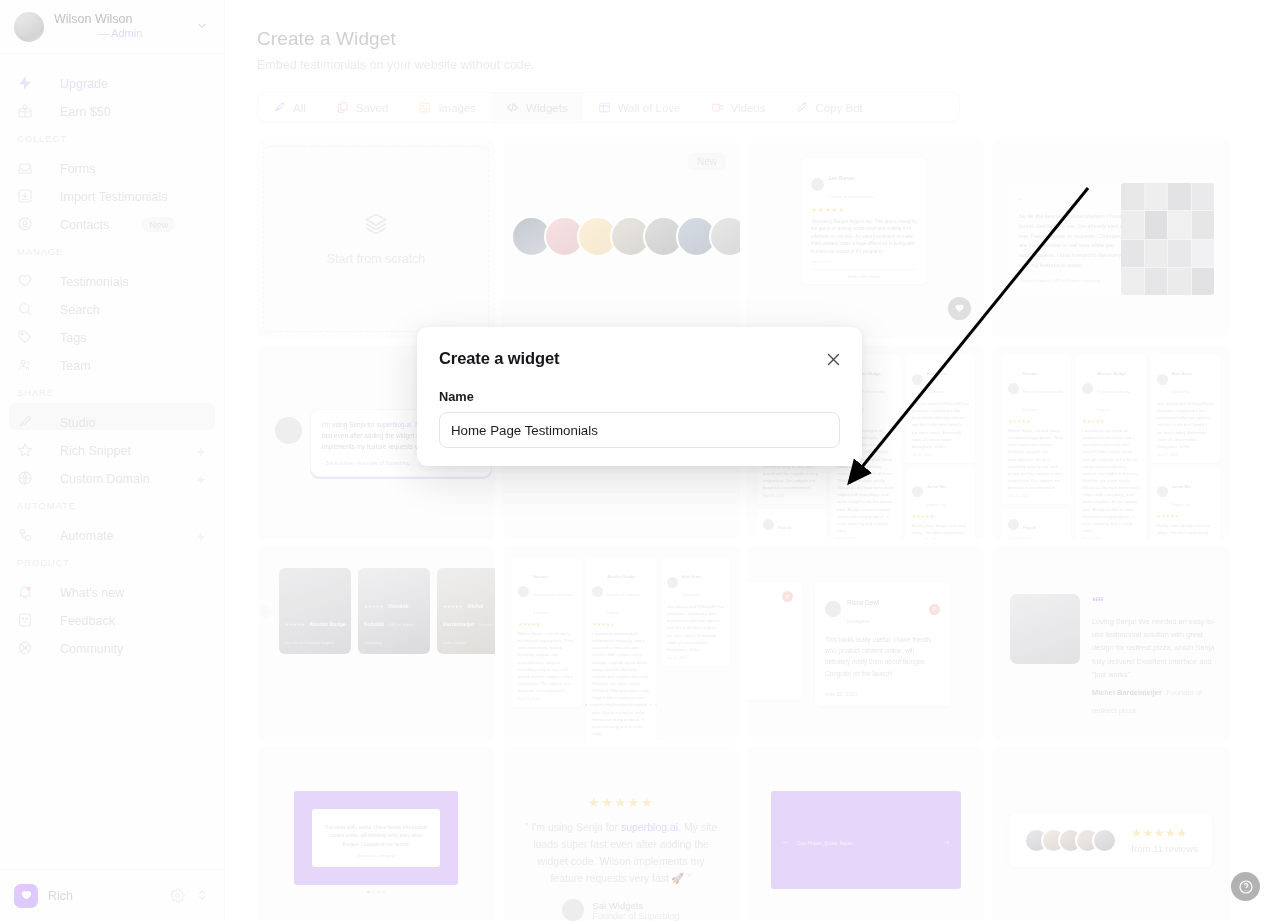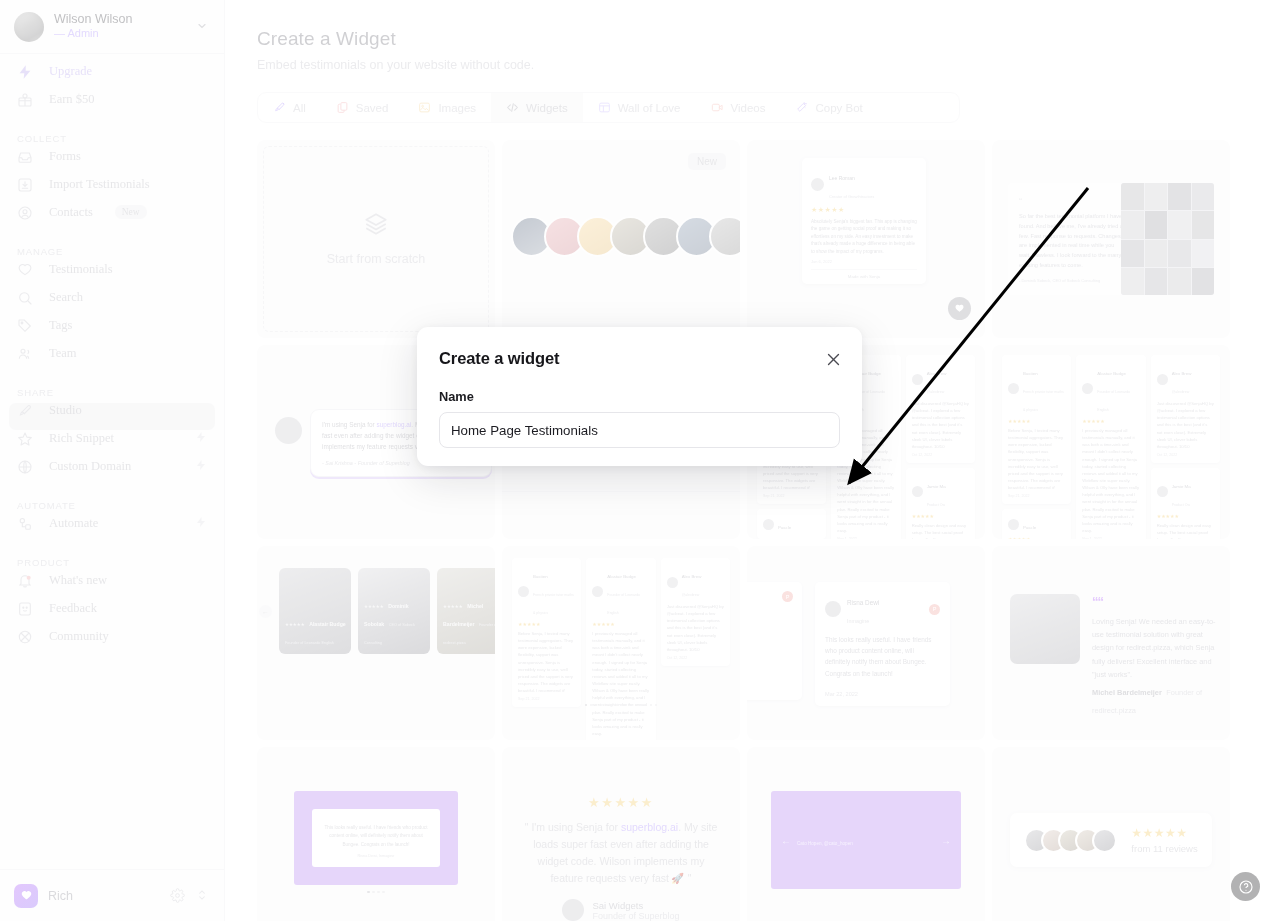--- a/index.html
+++ b/index.html
@@ -26,30 +26,29 @@
     border-bottom: 1px solid #ededef;
   }
   .avatar {
     width: 30px; height: 30px; border-radius: 50%;
     background: linear-gradient(150deg,#cfcfcf,#9a9a9a 45%,#7e7e80 75%,#b5b5b5);
     flex: 0 0 30px;
     box-shadow: inset 0 0 6px rgba(0,0,0,.18);
   }
   .user-text { flex: 1; line-height: 1.25; min-width: 0; }
   .user-name { font-size: 12.5px; color: #3b3b42; font-weight: 400; white-space: nowrap; }
-  .user-role { font-size: 11px; color: #a78bfa; white-space: nowrap; }
+  .user-role { font-size: 11px; color: #a78bfa; white-space: nowrap; text-align: center; }
   .chev { color: #9a9aa2; font-size: 11px; padding-right: 2px; }
 
   .nav { flex: 1; padding: 10px 9px 0 9px; overflow: hidden; }
   .nav-item {
-    display: flex; align-items: flex-start; gap: 16px;
+    display: flex; align-items: flex-end; gap: 27px;
     height: 27px; padding: 0 8px; border-radius: 7px;
     font-size: 12.5px; color: #b4b4bb; cursor: pointer;
     margin-bottom: 1px;
-    font-family: Liberation Serif, serif;
   }
   .nav-item.active { background: #ececed; color: #aeaeb5; }
   .nav-item.upgrade { color: #b3a2ec; }
   .nav-ico { width: 16px; height: 16px; flex: 0 0 16px; display: block; color: #c3c3ca; }
   .nav-item.upgrade .nav-ico { color: #b3a2ec; }
   .nav-label { white-space: nowrap; }
   .nav-section {
     font-size: 9.5px; letter-spacing: .09em; color: #c9c9d0;
     padding: 13px 8px 5px 8px; font-weight: 400;
   }

